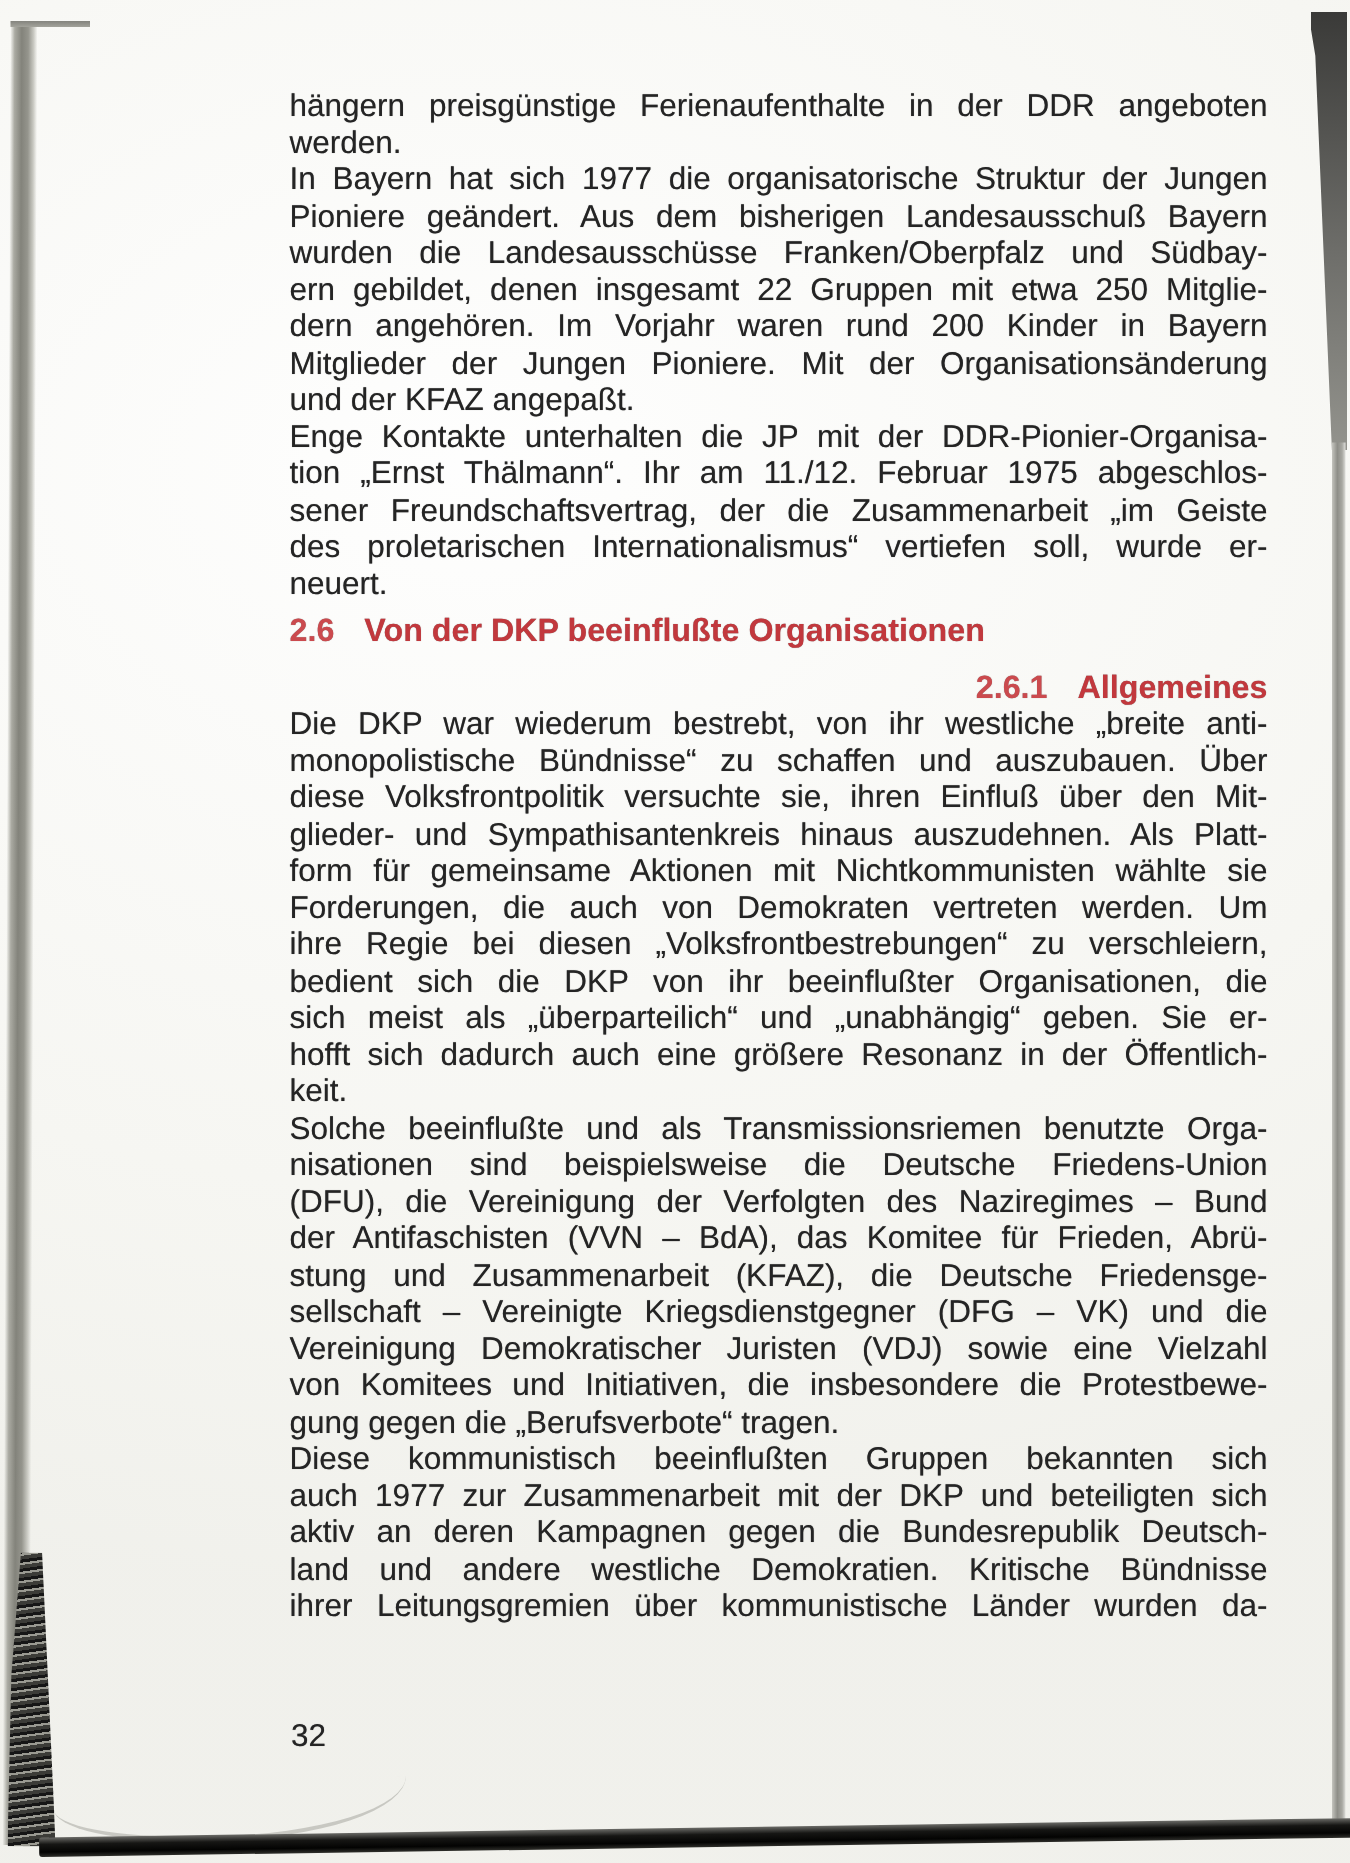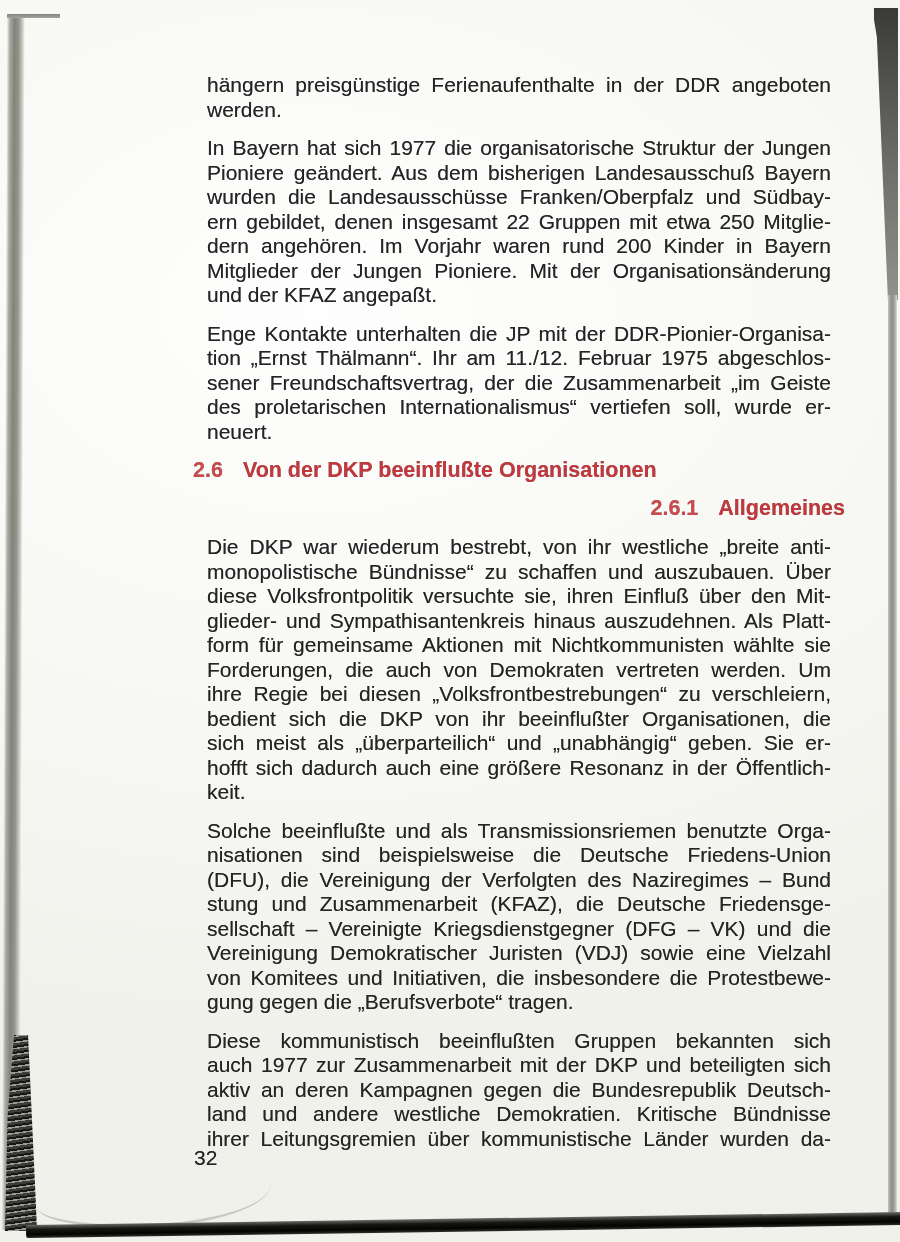--- a/index.html
+++ b/index.html
@@ -57,21 +57,21 @@
     border-radius: 0 0 55% 40% / 0 0 100% 55%;
     transform: rotate(-1deg);
   }
   
   .text-col {
     position: absolute; left: 193px; top: 59px; width: 652px;
     font-size: 21px; line-height: 24.5px;
     color: #242424;
     text-shadow: 0 0 0.5px rgba(30,30,30,0.55);
   }
-  .paragraph { margin: 14px; }
+  .paragraph { margin: 0; }
   .line { text-align: justify; text-align-last: justify; }
   .line.last { text-align-last: left; }
   .heading {
     margin-top: 6px;
     font-size: 21.5px; line-height: 25px;
     white-space: nowrap;
   }
   .heading.sub { margin-top: 13px; text-align: right; }
   .h-num { font-weight: 700; margin-right: 20px; }
   .h-title { font-weight: 700; }
@@ -126,20 +126,21 @@
         <div class="line">ihre Regie bei diesen „Volksfrontbestrebungen“ zu verschleiern,</div>
         <div class="line">bedient sich die DKP von ihr beeinflußter Organisationen, die</div>
         <div class="line">sich meist als „überparteilich“ und „unabhängig“ geben. Sie er-</div>
         <div class="line">hofft sich dadurch auch eine größere Resonanz in der Öffentlich-</div>
         <div class="line last">keit.</div>
       </div>
       <div class="paragraph">
         <div class="line">Solche beeinflußte und als Transmissionsriemen benutzte Orga-</div>
         <div class="line">nisationen sind beispielsweise die Deutsche Friedens-Union</div>
         <div class="line">(DFU), die Vereinigung der Verfolgten des Naziregimes – Bund</div>
+        <div class="line">der Antifaschisten (VVN – BdA), das Komitee für Frieden, Abrü-</div>
         <div class="line">stung und Zusammenarbeit (KFAZ), die Deutsche Friedensge-</div>
         <div class="line">sellschaft – Vereinigte Kriegsdienstgegner (DFG – VK) und die</div>
         <div class="line">Vereinigung Demokratischer Juristen (VDJ) sowie eine Vielzahl</div>
         <div class="line">von Komitees und Initiativen, die insbesondere die Protestbewe-</div>
         <div class="line last">gung gegen die „Berufsverbote“ tragen.</div>
       </div>
       <div class="paragraph">
         <div class="line">Diese kommunistisch beeinflußten Gruppen bekannten sich</div>
         <div class="line">auch 1977 zur Zusammenarbeit mit der DKP und beteiligten sich</div>
         <div class="line">aktiv an deren Kampagnen gegen die Bundesrepublik Deutsch-</div>

